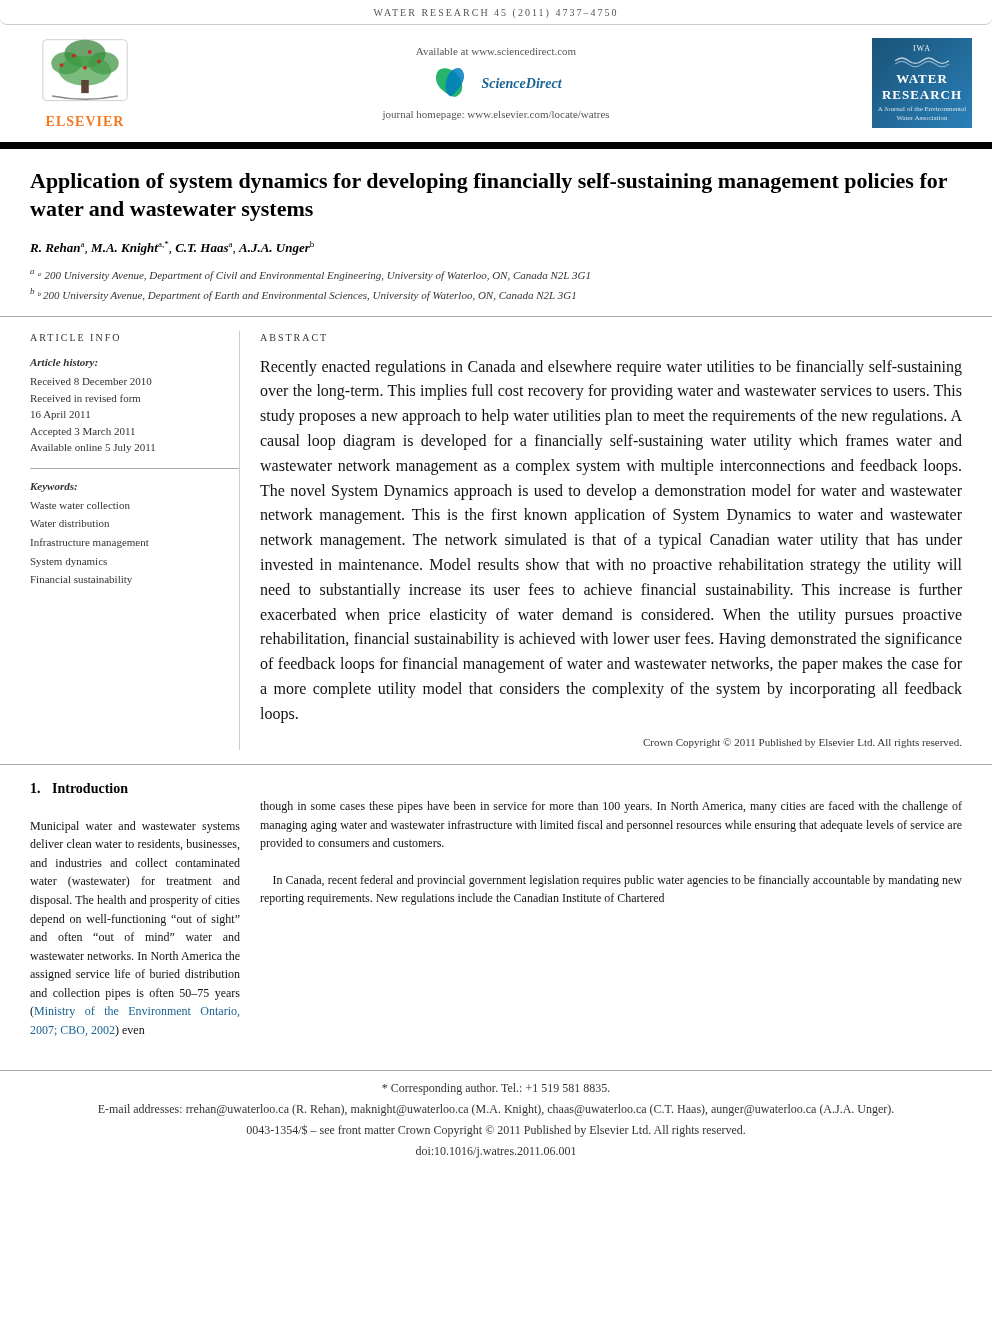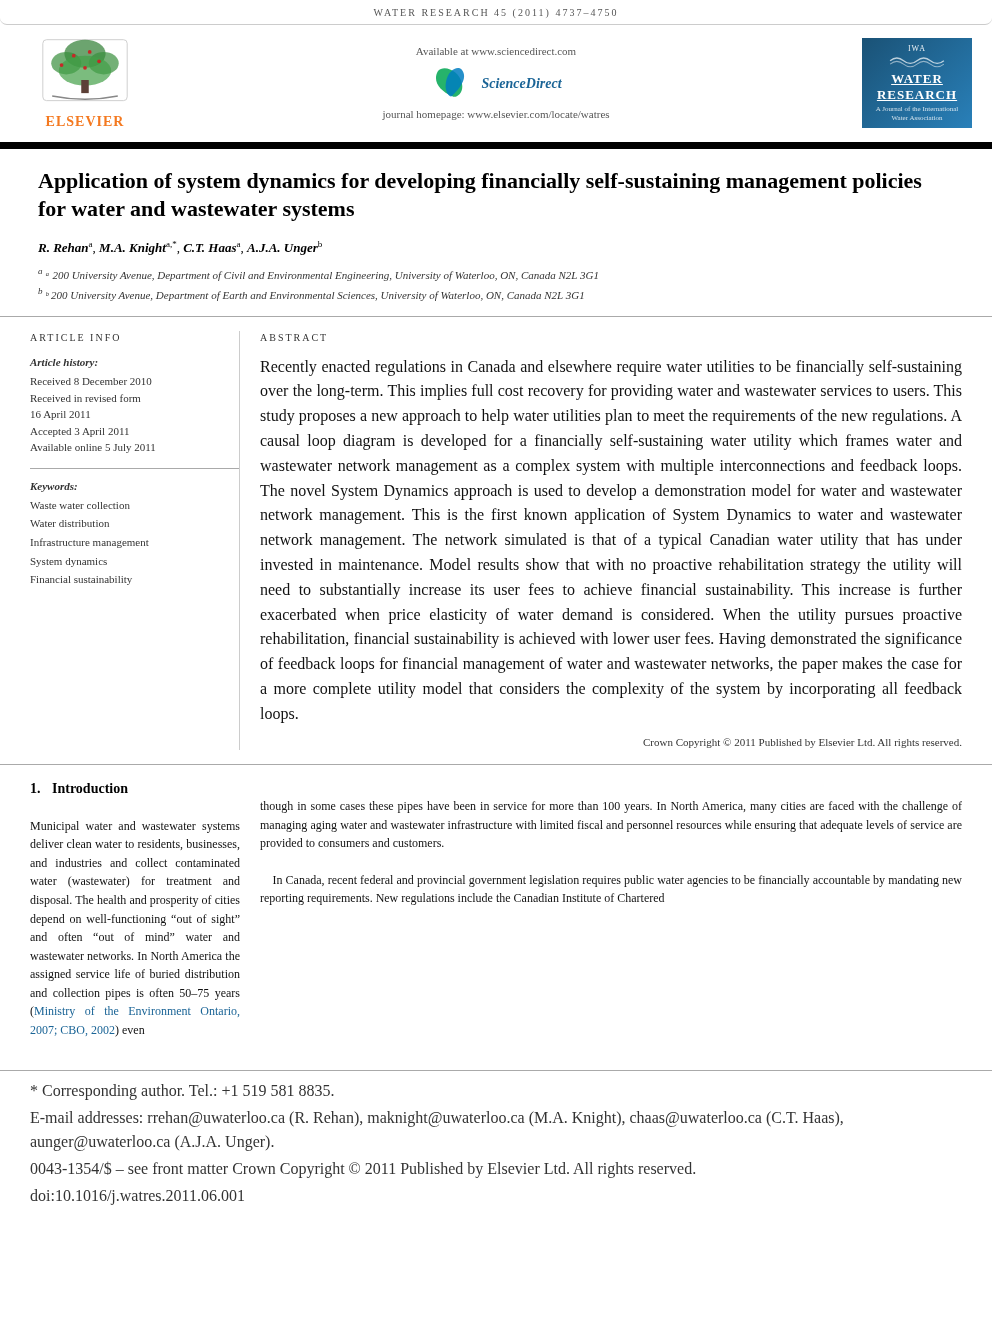--- a/index.html
+++ b/index.html
@@ -85,21 +85,21 @@
       font-size: 11px;
       color: #555;
     }
     .banner-right {
       width: 130px;
       flex-shrink: 0;
       display: flex;
       justify-content: flex-end;
     }
     .water-research-badge {
-      width: 110px;
+      width: 100px;
       height: 90px;
       background: linear-gradient(135deg, #1a5276, #2980b9);
       display: flex;
       flex-direction: column;
       align-items: center;
       justify-content: center;
       color: white;
       font-size: 9px;
       text-align: center;
       padding: 5px;
@@ -109,38 +109,37 @@
       font-size: 8px;
       letter-spacing: 1px;
       opacity: 0.9;
     }
     .water-research-badge .wr-title {
       font-size: 13px;
       font-weight: bold;
       letter-spacing: 1px;
       line-height: 1.2;
       margin: 3px 0;
-      text-decoration: underline;
     }
     .water-research-badge .wr-sub {
       font-size: 7px;
       opacity: 0.8;
       text-align: center;
       line-height: 1.3;
     }
 
     
     .black-bar {
       height: 4px;
       background: #000;
     }
 
     
     .article-title-section {
-      padding: 18px 38px 10px;
+      padding: 18px 30px 10px;
       border-bottom: 1px solid #aaa;
     }
     .article-title {
       font-size: 22px;
       font-weight: bold;
       line-height: 1.3;
       margin-bottom: 14px;
     }
     .authors {
       font-size: 13px;
@@ -265,24 +264,25 @@
       text-decoration: none;
     }
 
     
     .footer-area {
       border-top: 1px solid #aaa;
       padding: 8px 30px 10px;
       margin-top: 10px;
     }
     .footer-note {
-      font-size: 16px;
+      font-size: 12px;
       color: #333;
       line-height: 1.5;
       margin-bottom: 3px;
+      text-align: center;
     }
   </style>
 </head>
 <body>
 
 <div class="journal-header">
   <span>WATER RESEARCH 45 (2011) 4737–4750</span>
 </div>
 
 <div class="banner">
@@ -328,21 +328,21 @@
   <div class="banner-right">
     <div class="water-research-badge">
       <div class="iwa-text">IWA</div>
 
       <svg width="80" height="20" viewBox="0 0 80 20">
         <path d="M0 10 Q10 2,20 10 Q30 18,40 10 Q50 2,60 10 Q70 18,80 10" stroke="white" fill="none" stroke-width="2" opacity="0.7"></path>
         <path d="M0 15 Q10 7,20 15 Q30 23,40 15 Q50 7,60 15 Q70 23,80 15" stroke="white" fill="none" stroke-width="1.5" opacity="0.5"></path>
       </svg>
       <div class="wr-title" style="white-space:pre-line;">WATER
 RESEARCH</div>
-      <div class="wr-sub">A Journal of the International Water Association</div>
+      <div class="wr-sub">A Journal of the Environmental Water Association</div>
     </div>
   </div>
 </div>
 
 <div class="black-bar"></div>
 
 <div class="article-title-section">
   <div class="article-title">Application of system dynamics for developing financially self-sustaining management policies for water and wastewater systems</div>
   <div class="authors">
     <span class="author-name">R. Rehan</span><sup class="author-sup">a</sup>,
@@ -365,21 +365,21 @@
 <div class="two-col">
 
   <div class="left-col">
     <div class="section-label">ARTICLE INFO</div>
 
     <div class="info-group">
       <div class="info-label">Article history:</div>
       <div class="info-text">Received 8 December 2010</div>
       <div class="info-text" style="white-space:pre-line;">Received in revised form
 16 April 2011</div>
-      <div class="info-text">Accepted 3 April 2011</div>
+      <div class="info-text">Accepted 3 March 2011</div>
       <div class="info-text">Available online 5 July 2011</div>
     </div>
 
     <hr class="info-divider">
 
     <div class="info-group">
       <div class="info-label">Keywords:</div>
       <div class="keywords-list">
         <div class="keyword-item">Waste water collection</div>
         <div class="keyword-item">Water distribution</div>

